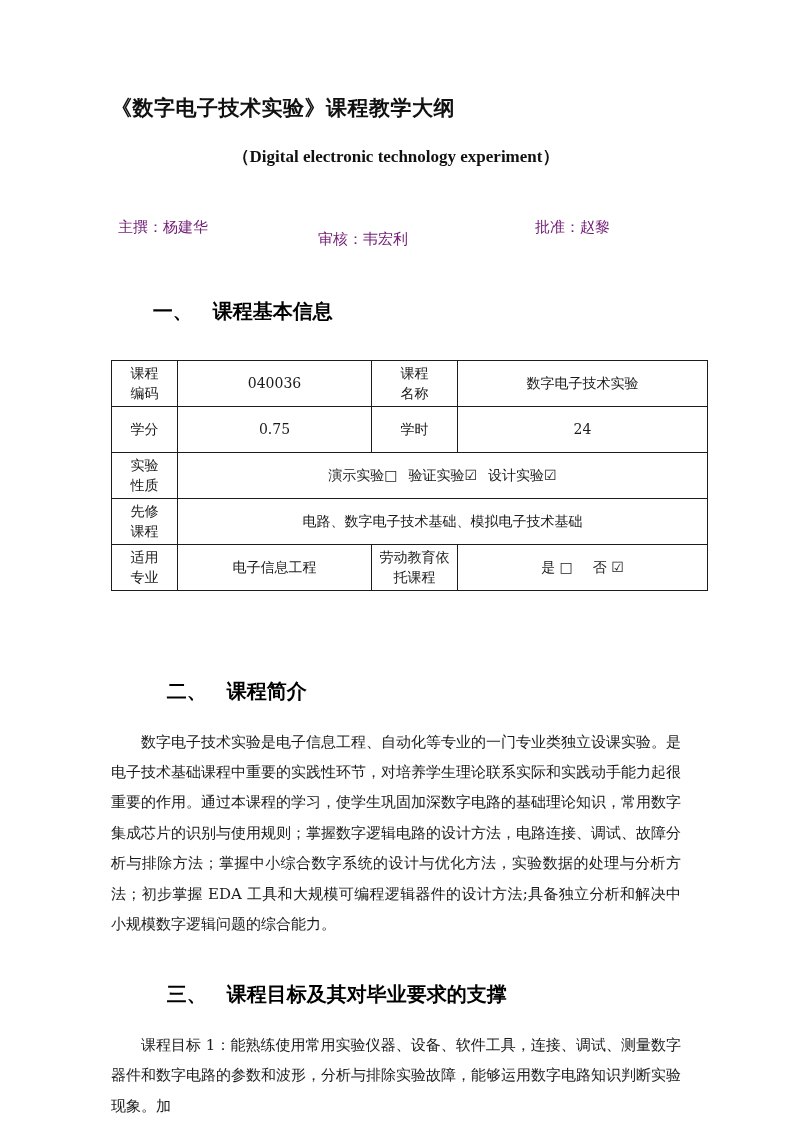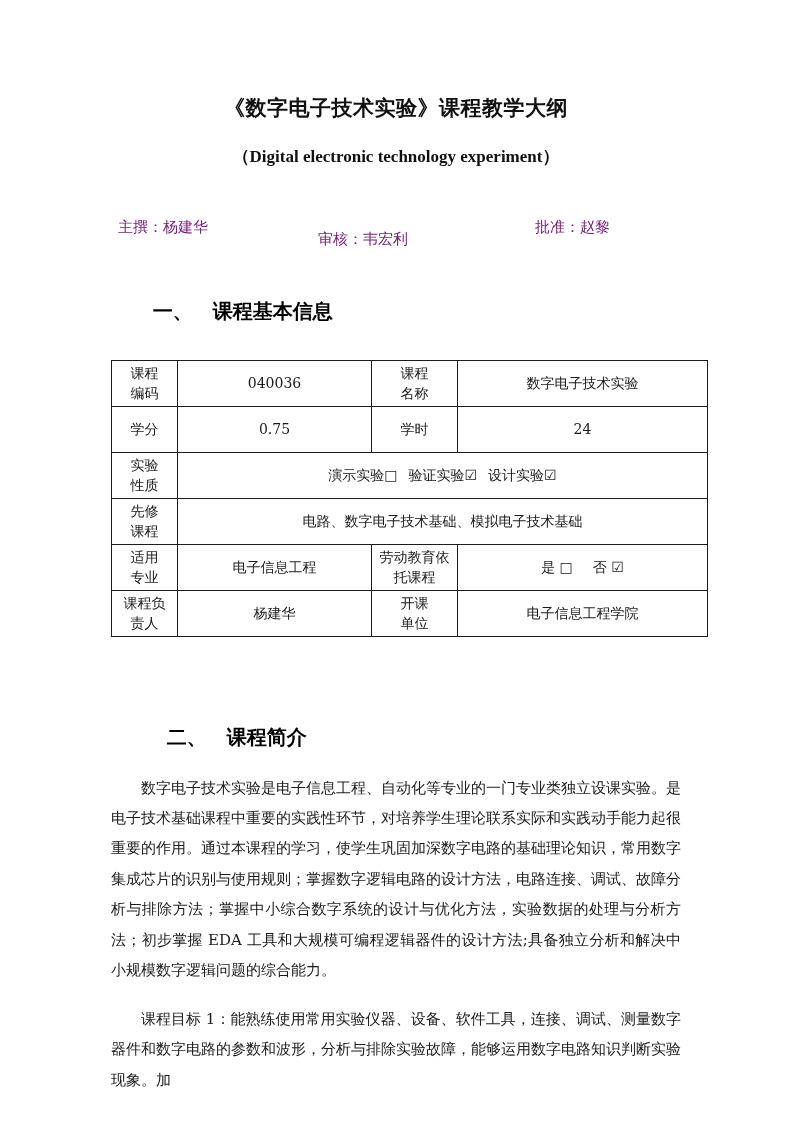--- a/index.html
+++ b/index.html
@@ -24,21 +24,20 @@
   }
   
   .content {
     position: absolute;
     left: 111px;
     top: 0;
     width: 570px;
   }
 
   .doc-title {
-    text-align: center;
     font-family: "DejaVu Sans", "Liberation Sans", sans-serif;
     font-weight: bold;
     font-size: 21px;
     letter-spacing: 0.5px;
     margin: 0;
     padding-top: 96px;
     line-height: 1.2;
     color: #111;
   }
   .doc-subtitle {
@@ -189,40 +188,31 @@
             <div>适用</div>
             <div>专业</div>
           </td>
           <td class="v1">电子信息工程</td>
           <td>劳动教育依托课程</td>
           <td>
             <span>是 □</span><span class="gap-md"></span><span>否 ☑</span>
           </td>
         </tr>
 
-        <tr>
-          <td class="label r-tall">
-            <div>课程负</div>
-            <div>责人</div>
-          </td>
-          <td class="v1">杨建华</td>
-          <td class="label2">
-            <div>开课</div>
-            <div>单位</div>
-          </td>
-          <td class="v2">电子信息工程学院</td>
-        </tr>
       </tbody>
     </table>
 
     <div class="sec2-wrap">
       <div class="h1 sec2">
         <span>二、</span><span class="gap-md"></span><span>课程简介</span>
       </div>
       <p class="body sec2-body">数字电子技术实验是电子信息工程、自动化等专业的一门专业类独立设课实验。是电子技术基础课程中重要的实践性环节，对培养学生理论联系实际和实践动手能力起很重要的作用。通过本课程的学习，使学生巩固加深数字电路的基础理论知识，常用数字集成芯片的识别与使用规则；掌握数字逻辑电路的设计方法，电路连接、调试、故障分析与排除方法；掌握中小综合数字系统的设计与优化方法，实验数据的处理与分析方法；初步掌握 EDA 工具和大规模可编程逻辑器件的设计方法;具备独立分析和解决中小规模数字逻辑问题的综合能力。</p>
     </div>
 
     <div class="sec3-wrap">
+      <div class="h1 sec3">
+        <span>三、</span><span class="gap-md"></span><span>课程目标及其对毕业要求的支撑</span>
+      </div>
       <p class="body sec3-body">课程目标 1：能熟练使用常用实验仪器、设备、软件工具，连接、调试、测量数字器件和数字电路的参数和波形，分析与排除实验故障，能够运用数字电路知识判断实验现象。加</p>
     </div>
 
   </div>
 </div>
 
 </body></html>

